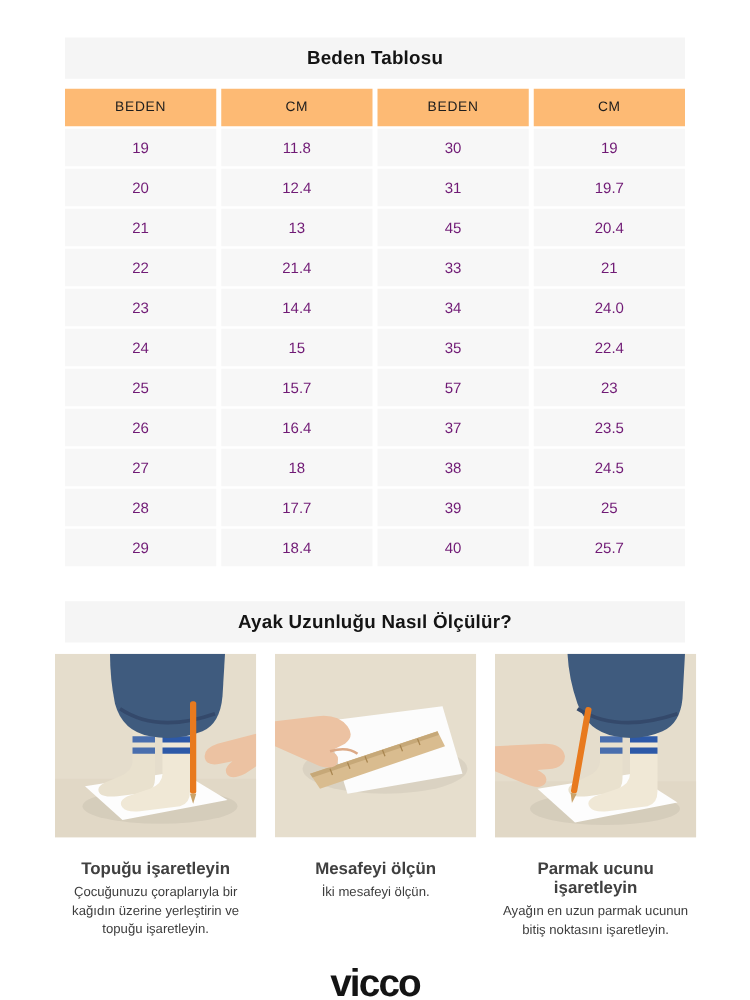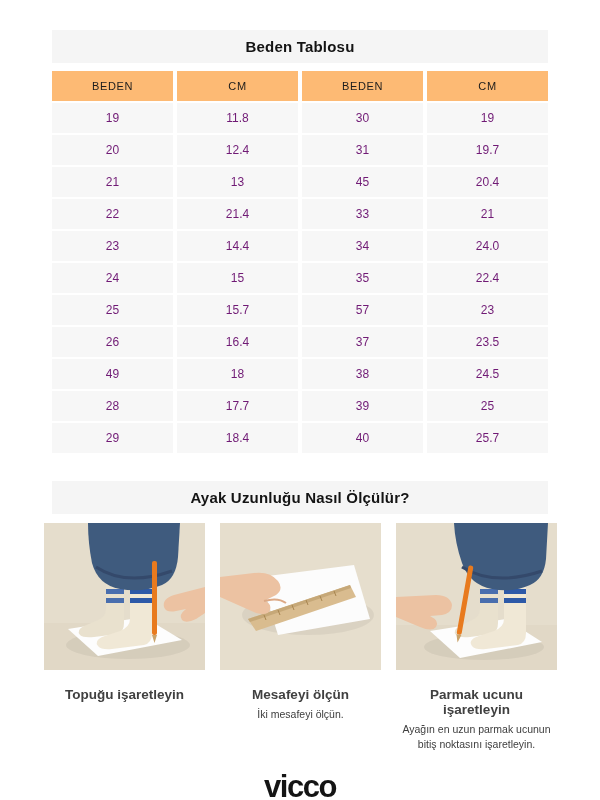--- a/index.html
+++ b/index.html
@@ -90,21 +90,21 @@
           <div class="tcell">57</div>
           <div class="tcell">23</div>
         </div>
         <div class="trow">
           <div class="tcell">26</div>
           <div class="tcell">16.4</div>
           <div class="tcell">37</div>
           <div class="tcell">23.5</div>
         </div>
         <div class="trow">
-          <div class="tcell">49</div>
+          <div class="tcell">27</div>
           <div class="tcell">18</div>
           <div class="tcell">38</div>
           <div class="tcell">24.5</div>
         </div>
         <div class="trow">
           <div class="tcell">28</div>
           <div class="tcell">17.7</div>
           <div class="tcell">39</div>
           <div class="tcell">25</div>
         </div>
@@ -136,20 +136,21 @@
       <path d="M86,58 L86,96 Q86,104 76,108 L58,114 Q50,118 54,123 Q57,127 68,126 L100,122 Q108,120 108,110 L108,58 Z" fill="#f0e8d6"></path>
       <rect x="86" y="66" width="22" height="5" fill="#2d59a8"></rect>
       <rect x="86" y="75" width="22" height="5" fill="#2d59a8"></rect>
       <path d="M44,0 L136,0 L134,34 Q132,56 118,62 Q98,70 76,66 Q54,62 48,40 Q44,20 44,0 Z" fill="#3f5b7e"></path>
       <path d="M52,44 Q82,64 128,48" stroke="#34496b" stroke-width="3" fill="none"></path>
       <rect x="108" y="38" width="5" height="74" rx="2" fill="#e87a1e"></rect>
       <polygon points="108,112 113,112 110.5,120" fill="#caa36a"></polygon>
       <path d="M161,64 L130,72 Q118,76 120,84 Q122,90 132,88 L142,86 Q134,92 138,97 Q142,101 152,96 L161,90 Z" fill="#ecc2a2"></path>
     </svg>
     <div class="step-heading">Topuğu işaretleyin</div>
+    <div class="step-desc">Çocuğunuzu çoraplarıyla bir kağıdın üzerine yerleştirin ve topuğu işaretleyin.</div>
   </div>
 
   <div class="step">
     <svg class="photo" viewBox="0 0 161 147">
       <rect width="161" height="147" fill="#e6decd"></rect>
       <ellipse cx="88" cy="92" rx="66" ry="20" fill="#000000" opacity="0.05"></ellipse>
       <polygon points="40,54 134,42 150,96 58,112" fill="#fcfcfc"></polygon>
       <polygon points="28,96 130,62 136,74 36,108" fill="#d9bc8f"></polygon>
       <polygon points="28,96 130,62 131,65 30,99" fill="#c6a878"></polygon>
       <g stroke="#a8854f" stroke-width="1">

